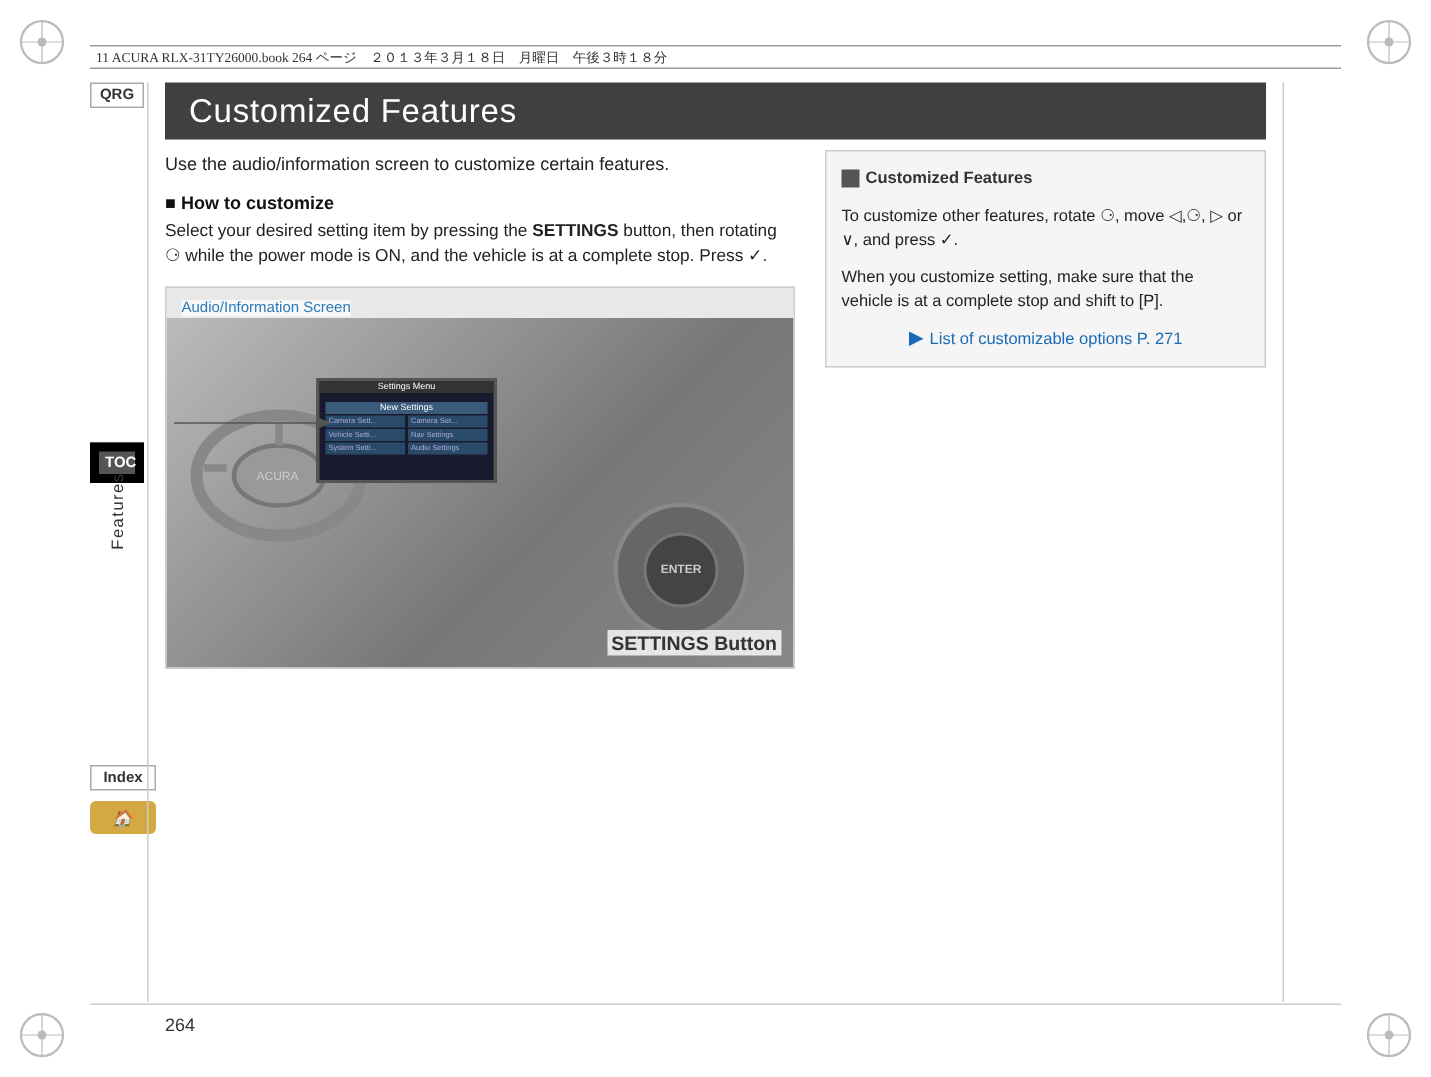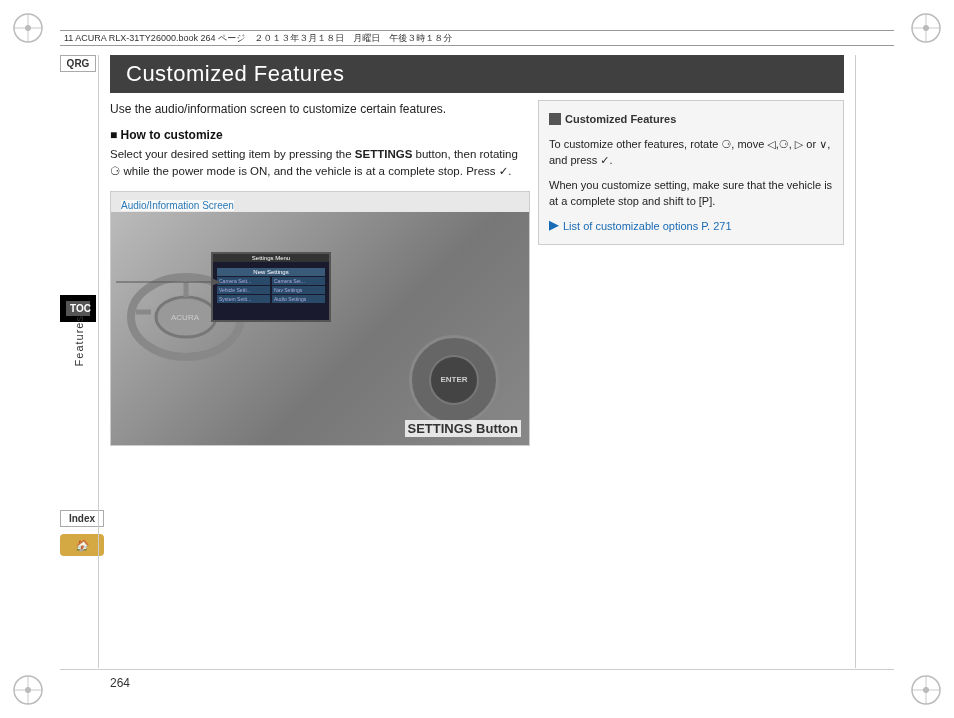--- a/index.html
+++ b/index.html
@@ -32,20 +32,21 @@
       left: 60px;
       right: 60px;
       height: 16px;
       border-top: 1px solid #999;
       border-bottom: 1px solid #999;
       display: flex;
       align-items: center;
       padding: 0 4px;
       font-size: 9px;
       color: #333;
+      font-family: Liberation Serif, serif;
     }
 
     
     .title-bar {
       position: absolute;
       top: 55px;
       left: 110px;
       right: 110px;
       background: #404040;
       height: 38px;
@@ -138,21 +139,21 @@
     }
 
     
     .main-content {
       position: absolute;
       top: 100px;
       left: 110px;
       right: 110px;
       bottom: 50px;
       display: flex;
-      gap: 8px;
+      gap: 20px;
     }
 
     
     .left-content {
       flex: 0 0 420px;
     }
 
     .intro-text {
       font-size: 12px;
       color: #222;
@@ -319,20 +320,21 @@
       line-height: 1.5;
     }
 
     .link-line {
       display: flex;
       align-items: center;
       gap: 4px;
       font-size: 11px;
       color: #1a6bb5;
       margin-top: 4px;
+      justify-content: center;
     }
     .link-icon {
       width: 10px;
       height: 10px;
       background: #1a6bb5;
       display: inline-block;
       clip-path: polygon(0 0, 100% 50%, 0 100%);
     }
 
     

